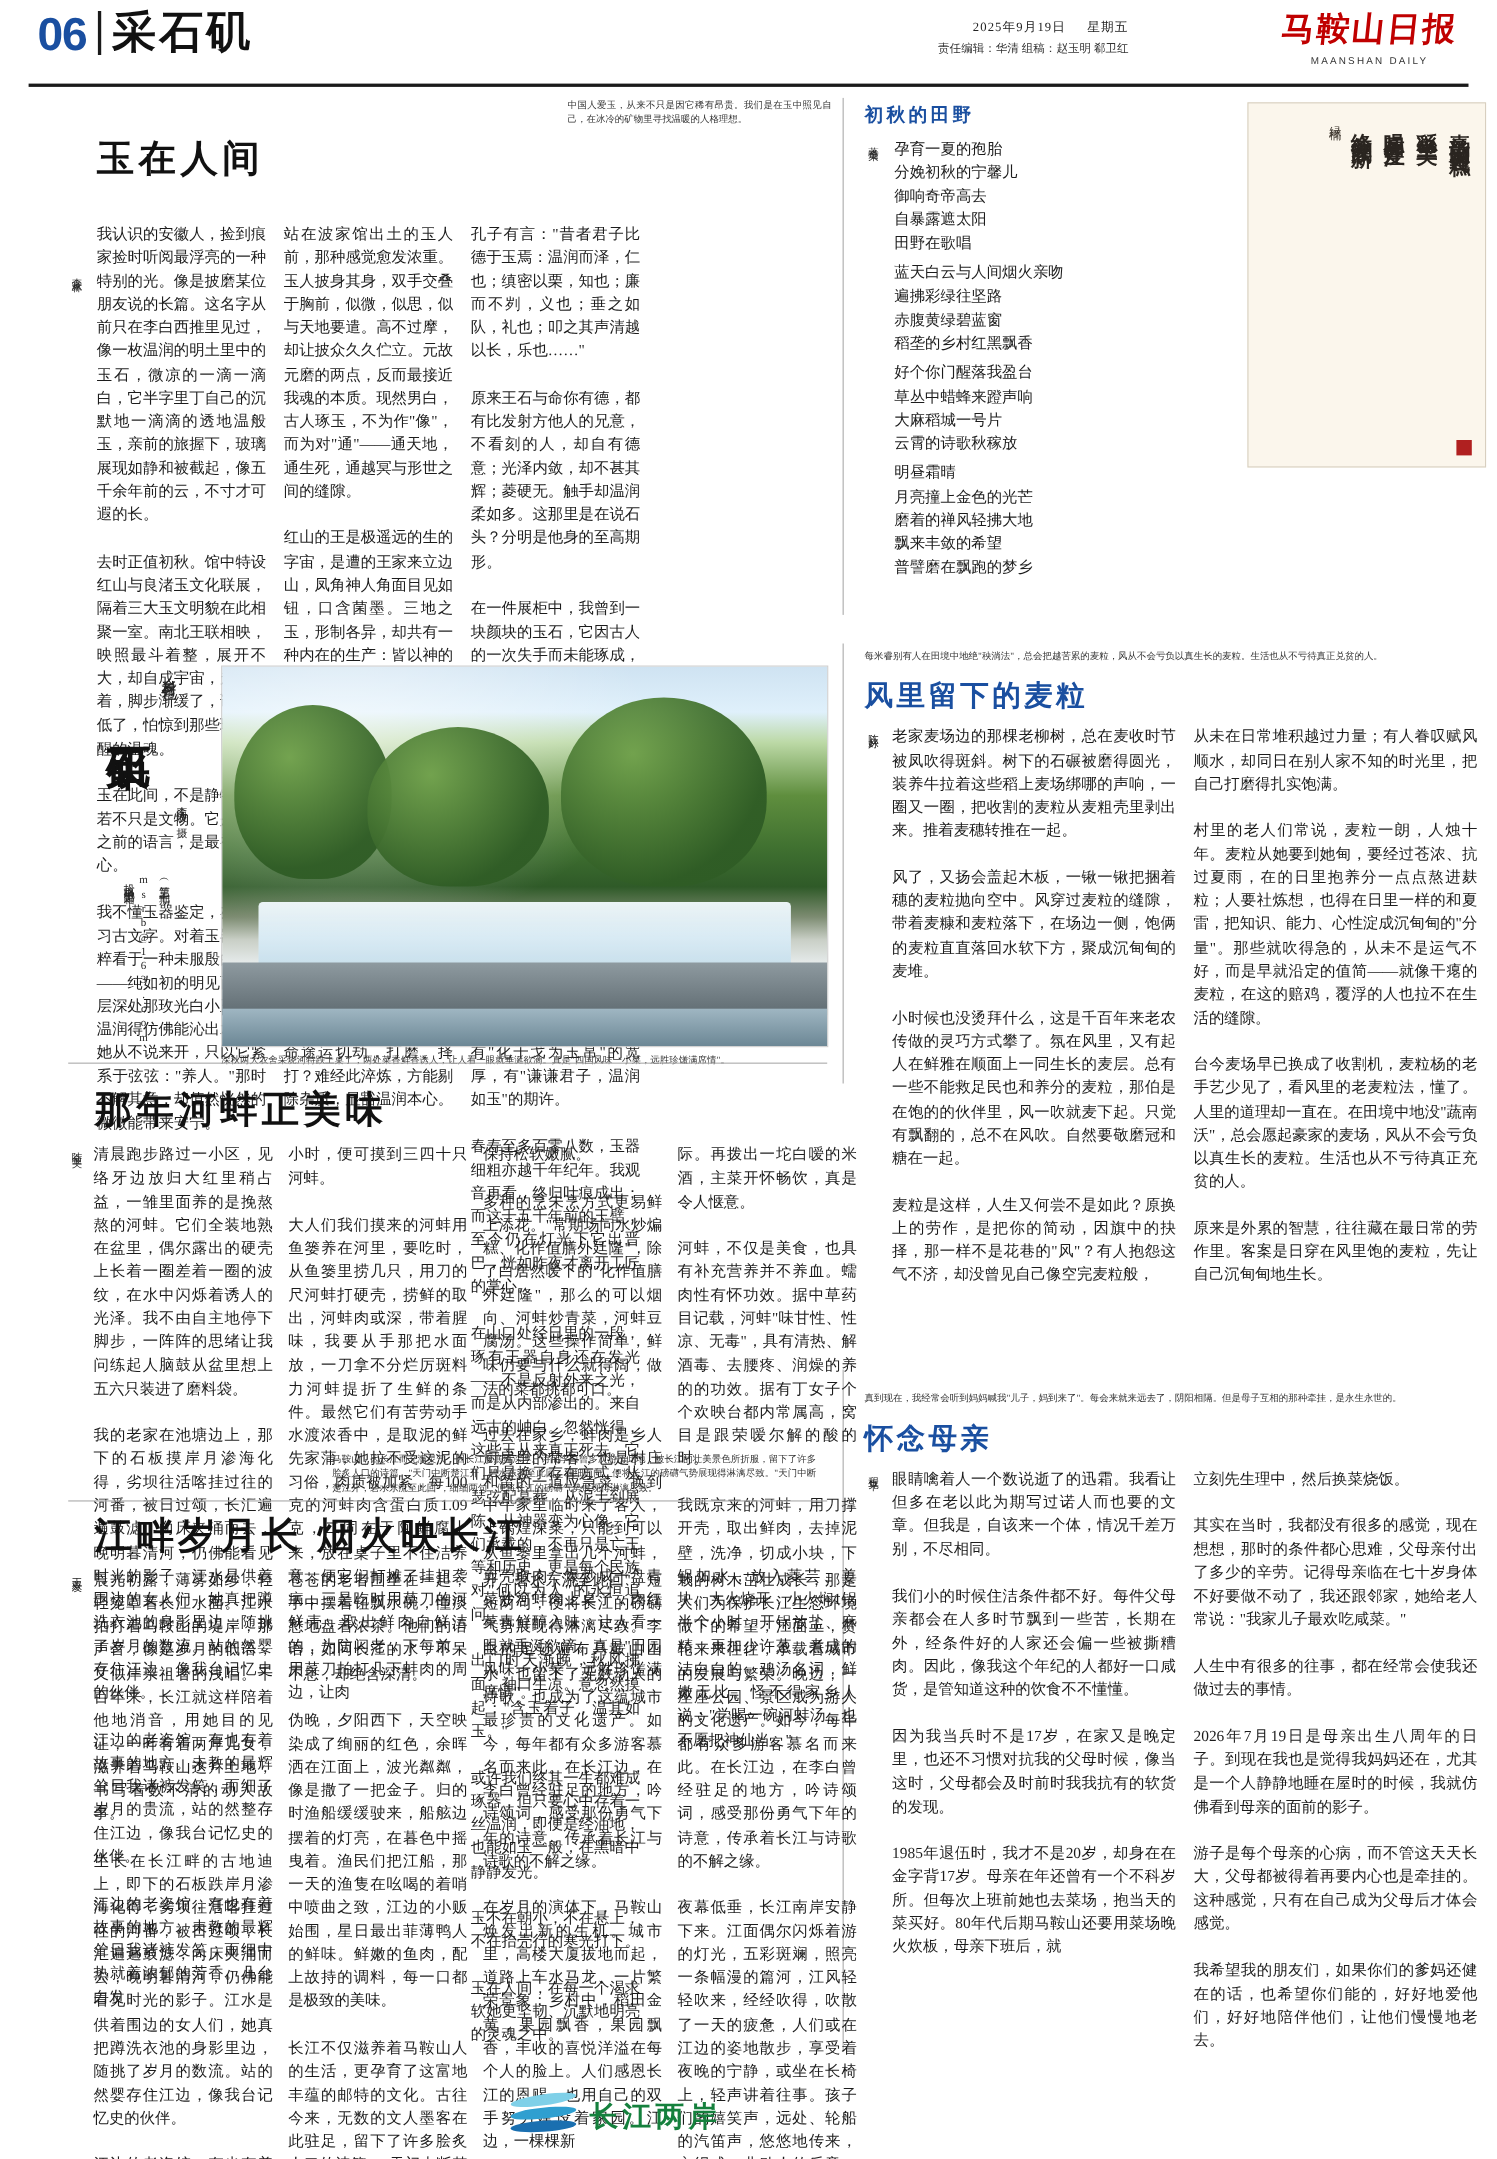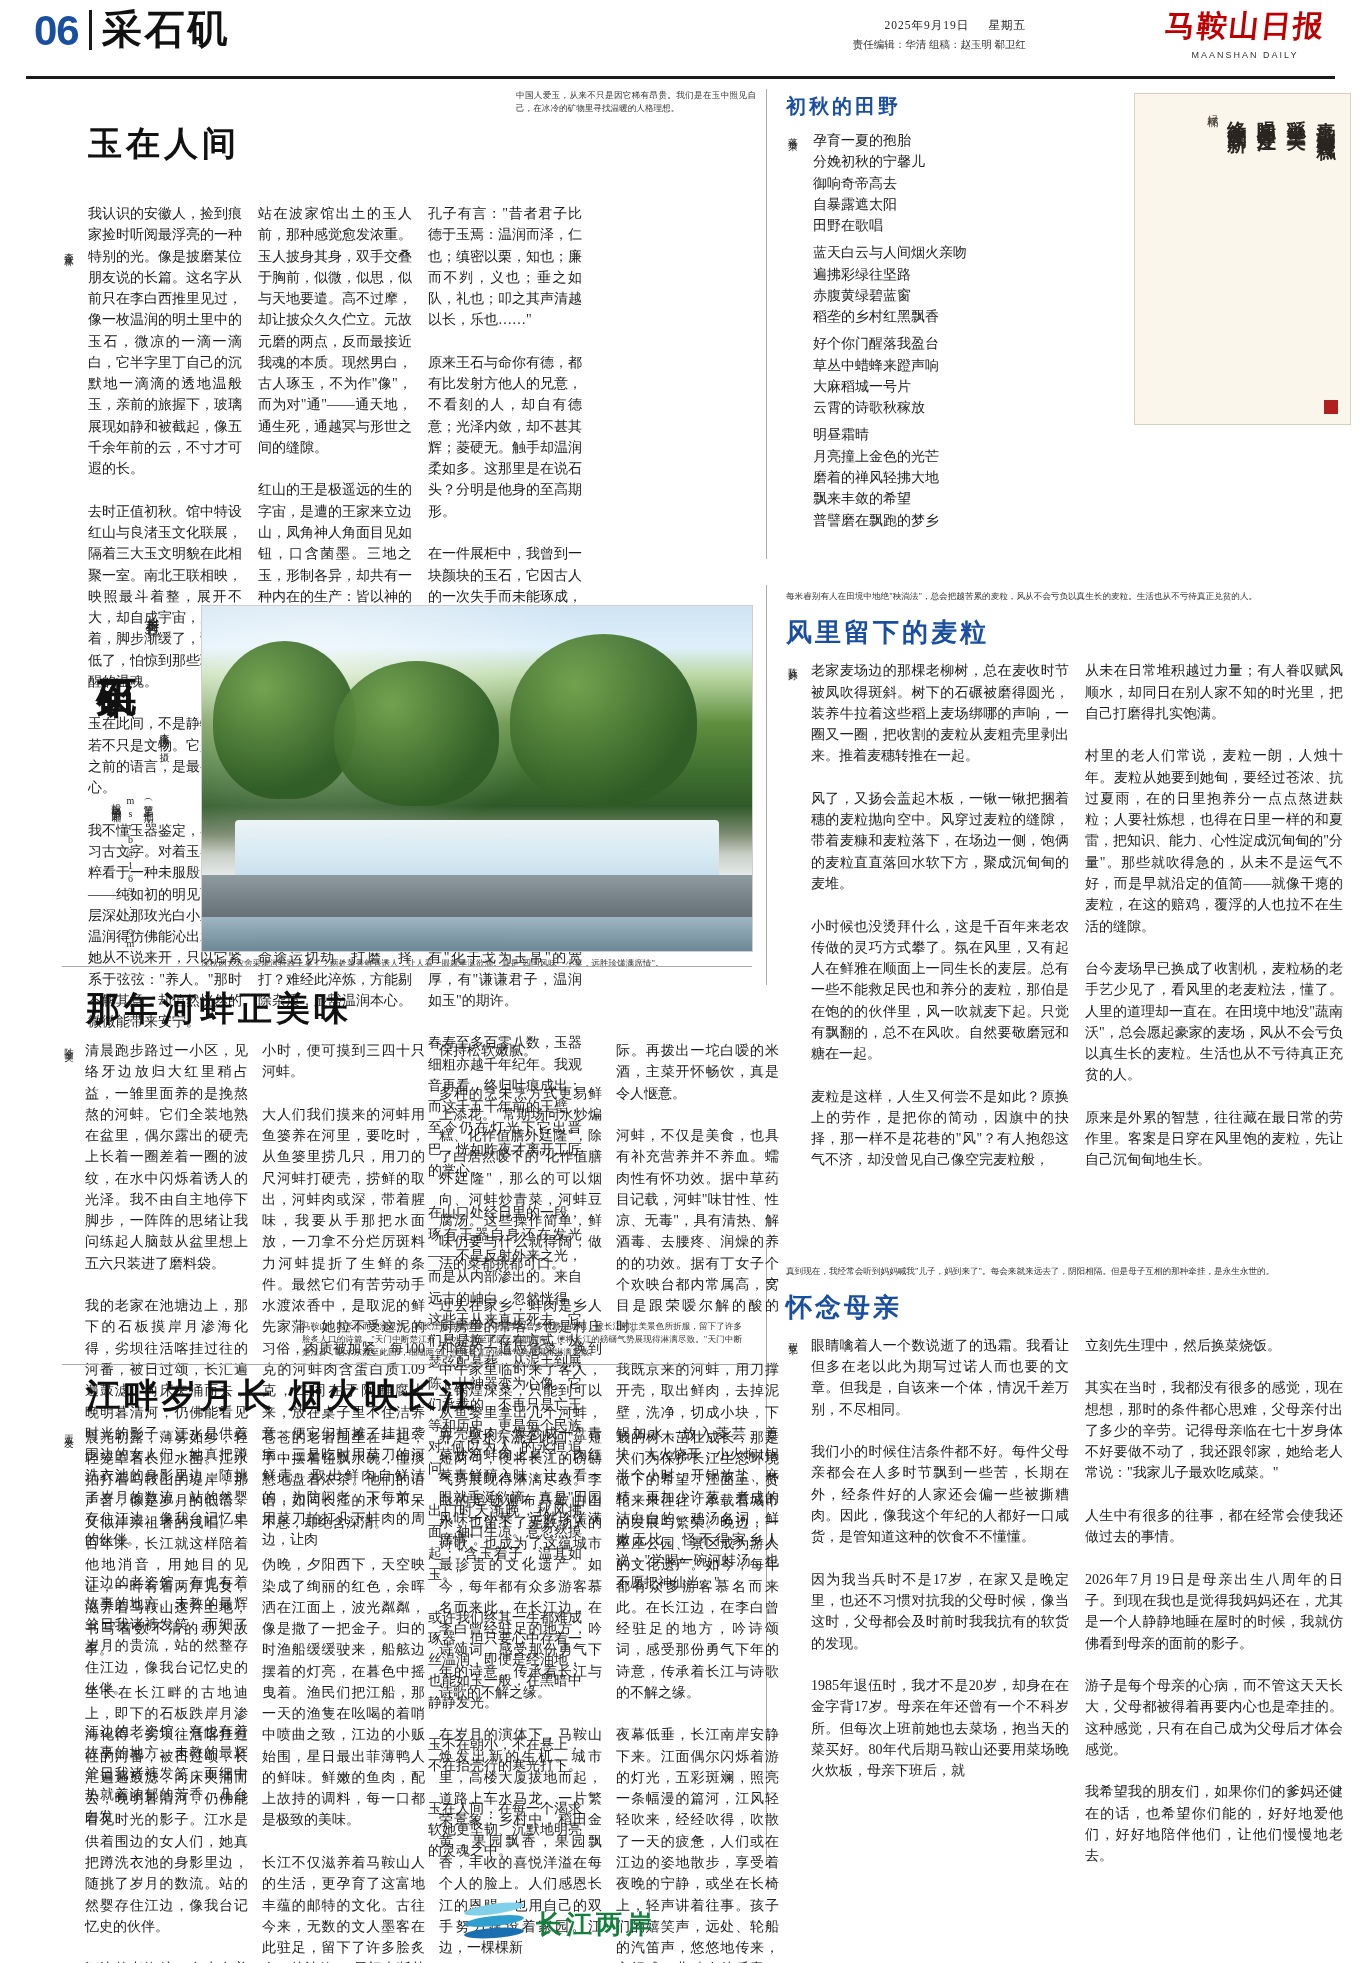--- a/index.html
+++ b/index.html
@@ -57,21 +57,21 @@
   .t1-head{position:absolute;left:62px;top:36px;}
   .t1-byline{position:absolute;left:36px;top:160px;height:120px;}
   .t1-cols{position:absolute;left:62px;top:100px;width:660px;display:flex;gap:16px;}
   .t1-cols .c{width:154px;}
 
   .sep-v{position:absolute;width:1px;background:#aaa;}
   .sep-h{position:absolute;height:1px;background:#aaa;}
 
   
   .r-top{position:absolute;left:760px;top:8px;width:575px;}
-  .r-head{font-size:20px;font-weight:bold;letter-spacing:3px;color:#1a4fa0;}
+  .r-head{font-size:17px;font-weight:bold;letter-spacing:3px;color:#1a4fa0;}
   .calli{
     width:215px;height:330px;border:1px solid #d8cfc0;background:#fbf6ec;
     position:relative;overflow:hidden;
   }
   .calli-inner{
     position:absolute;inset:6px;display:flex;flex-direction:row-reverse;
     justify-content:flex-start;gap:6px;padding:6px;
   }
   .calli-col{writing-mode:vertical-rl;text-orientation:upright;
     font-size:19px;line-height:1.25;color:#2a2520;letter-spacing:3px;

